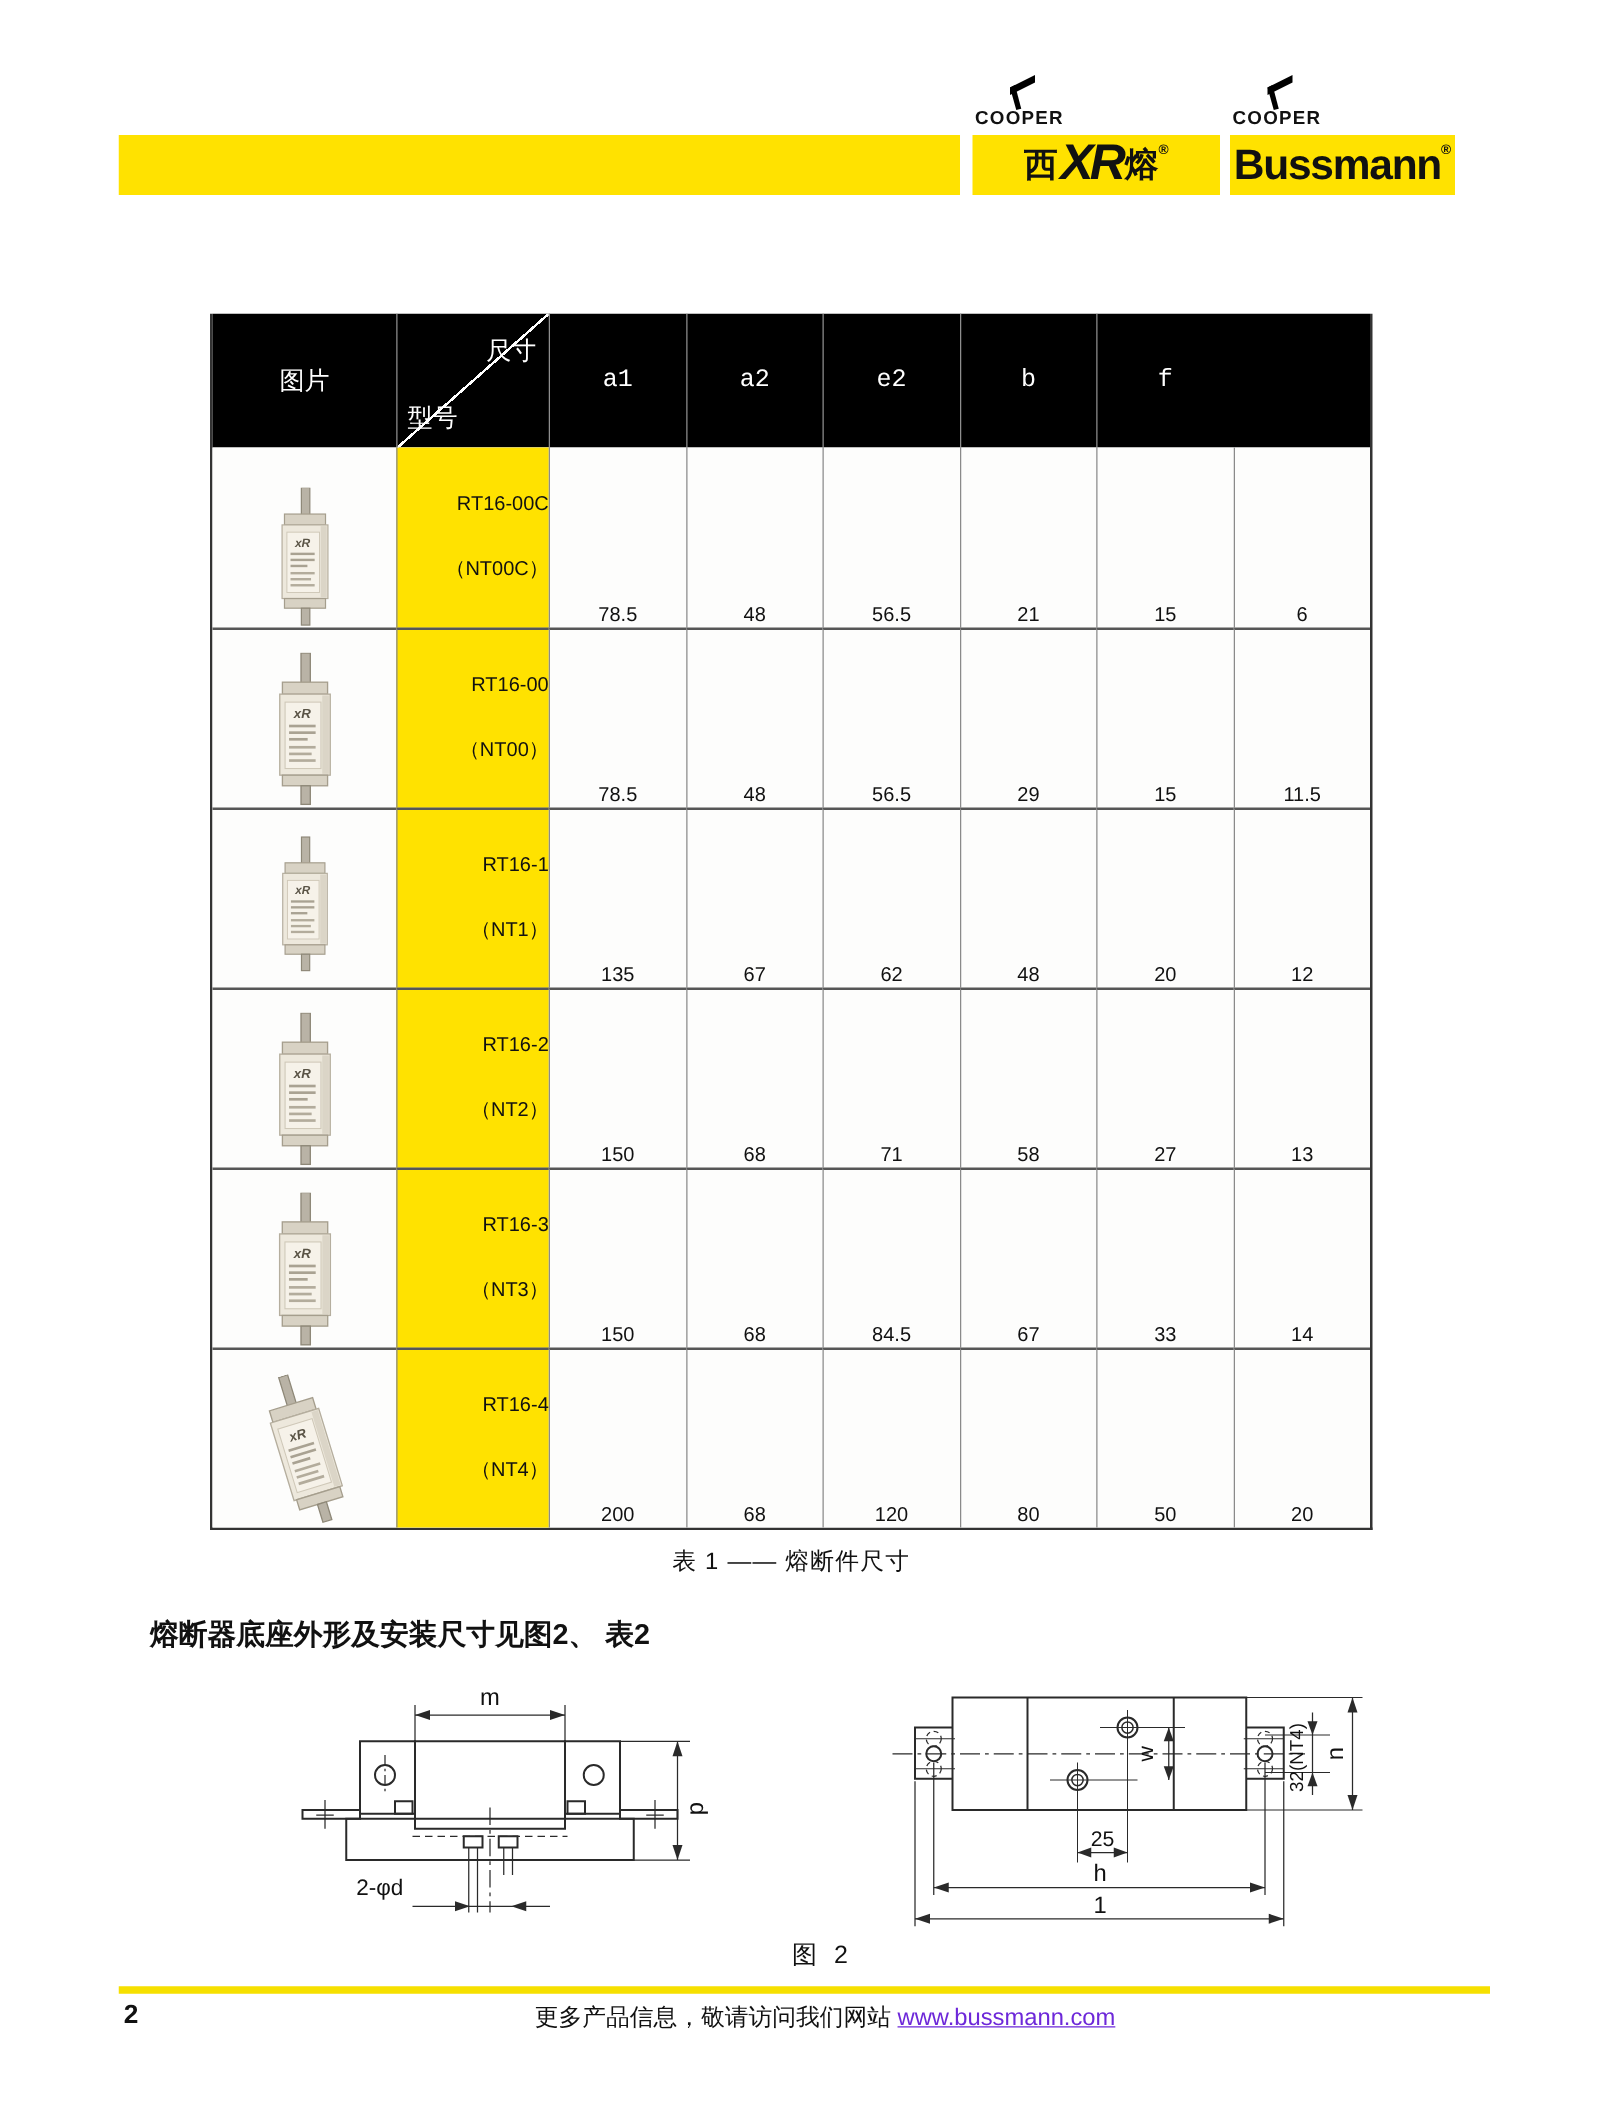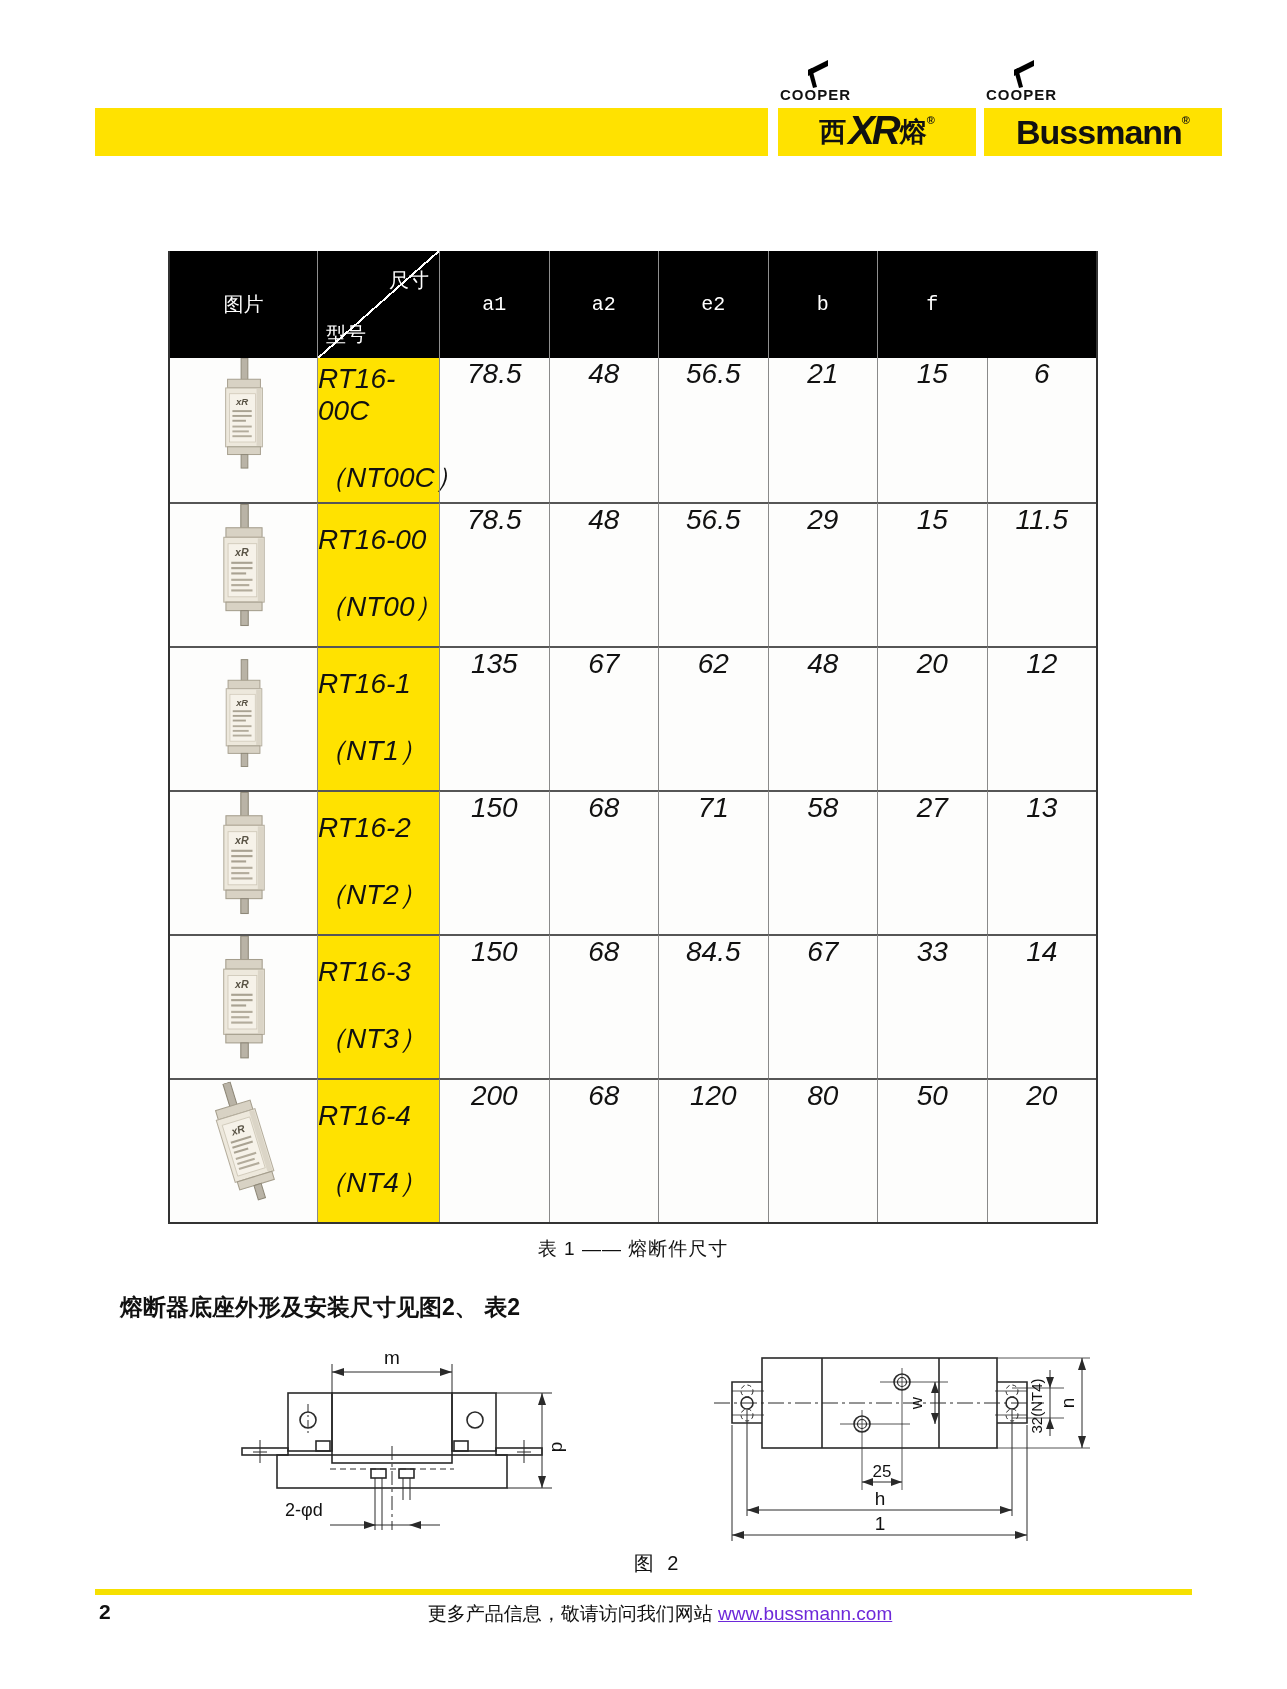--- a/index.html
+++ b/index.html
@@ -3,42 +3,42 @@
 <meta charset="utf-8">
 <style>
   html,body{margin:0;padding:0;background:#e8e8e8;}
   .page{position:relative;width:1287px;height:1689px;background:#ffffff;
         font-family:"Liberation Sans","DejaVu Sans",sans-serif;color:#111;overflow:hidden;margin:0 auto;}
 
   
   .hdr-bar{position:absolute;left:95px;top:108px;width:673px;height:48px;background:#ffe200;}
   .logo-box{position:absolute;top:108px;height:48px;background:#ffe200;display:flex;align-items:center;justify-content:center;white-space:nowrap;}
   .logo-xr{left:778px;width:198px;}
-  .logo-bm{left:984px;width:238px;}
+  .logo-bm{left:984px;width:180px;}
   .cn{font-weight:bold;font-size:27px;}
   .xr-mid{font-weight:900;font-style:italic;font-size:40px;letter-spacing:-3px;margin:0 2px 4px 2px;}
   .bm-name{font-weight:800;font-size:34px;letter-spacing:-1px;}
   .reg{font-size:11px;vertical-align:top;position:relative;top:-12px;font-weight:bold;}
   .cooper{position:absolute;top:86px;font-weight:bold;font-size:15px;letter-spacing:1px;}
   .cooper.c1{left:780px;} .cooper.c2{left:986px;}
   .flag{position:absolute;top:60px;width:30px;height:28px;}
   .flag.f1{left:800px;} .flag.f2{left:1006px;}
 
   
   .tbl{position:absolute;left:168px;top:251px;width:930px;border:2px solid #333;border-top:none;box-sizing:border-box;}
   .thead,.trow{display:grid;grid-template-columns:147px 122px repeat(6,1fr);}
   .thead{height:107px;background:#000;color:#fff;}
   .th{display:flex;align-items:center;justify-content:center;font-size:20px;border-left:1px solid #8f8f8f;font-family:Liberation Mono, monospace;}
   .th:first-child{border-left:none;}
   .th-diag{position:relative;
      background:linear-gradient(to bottom right,transparent calc(50% - 1px),#fff calc(50% - 1px),#fff calc(50% + 1px),transparent calc(50% + 1px));}
   .diag-top{position:absolute;top:16px;right:10px;font-size:20px;}
   .diag-bottom{position:absolute;bottom:10px;left:8px;font-size:20px;}
   .trow{height:144px;background:#fdfdfc;}
-  .cell{display:flex;align-items:flex-start;justify-content:center;font-size:28px;border-left:1px solid #8a8a8a;box-sizing:border-box;font-style:italic;}
+  .cell{display:flex;align-items:flex-end;justify-content:center;font-size:16px;border-left:1px solid #8a8a8a;box-sizing:border-box;}
   .cell.photo{border-left:none;}
   .trow + .trow .cell{border-top:2px solid #565656;}
   .cell.model{background:#ffe200;border-top:none;flex-direction:column;row-gap:32px;}
   .fuse{width:68px;height:124px;}
   .fuse.v1{height:112px;}
   .fuse.v3{height:132px;width:60px;}
   .fuse.v5{width:76px;}
   .fuse.v6{transform:rotate(-17deg);}
 
   .tbl-caption{position:absolute;left:168px;top:1236px;width:930px;text-align:center;font-size:19px;letter-spacing:1px;}

